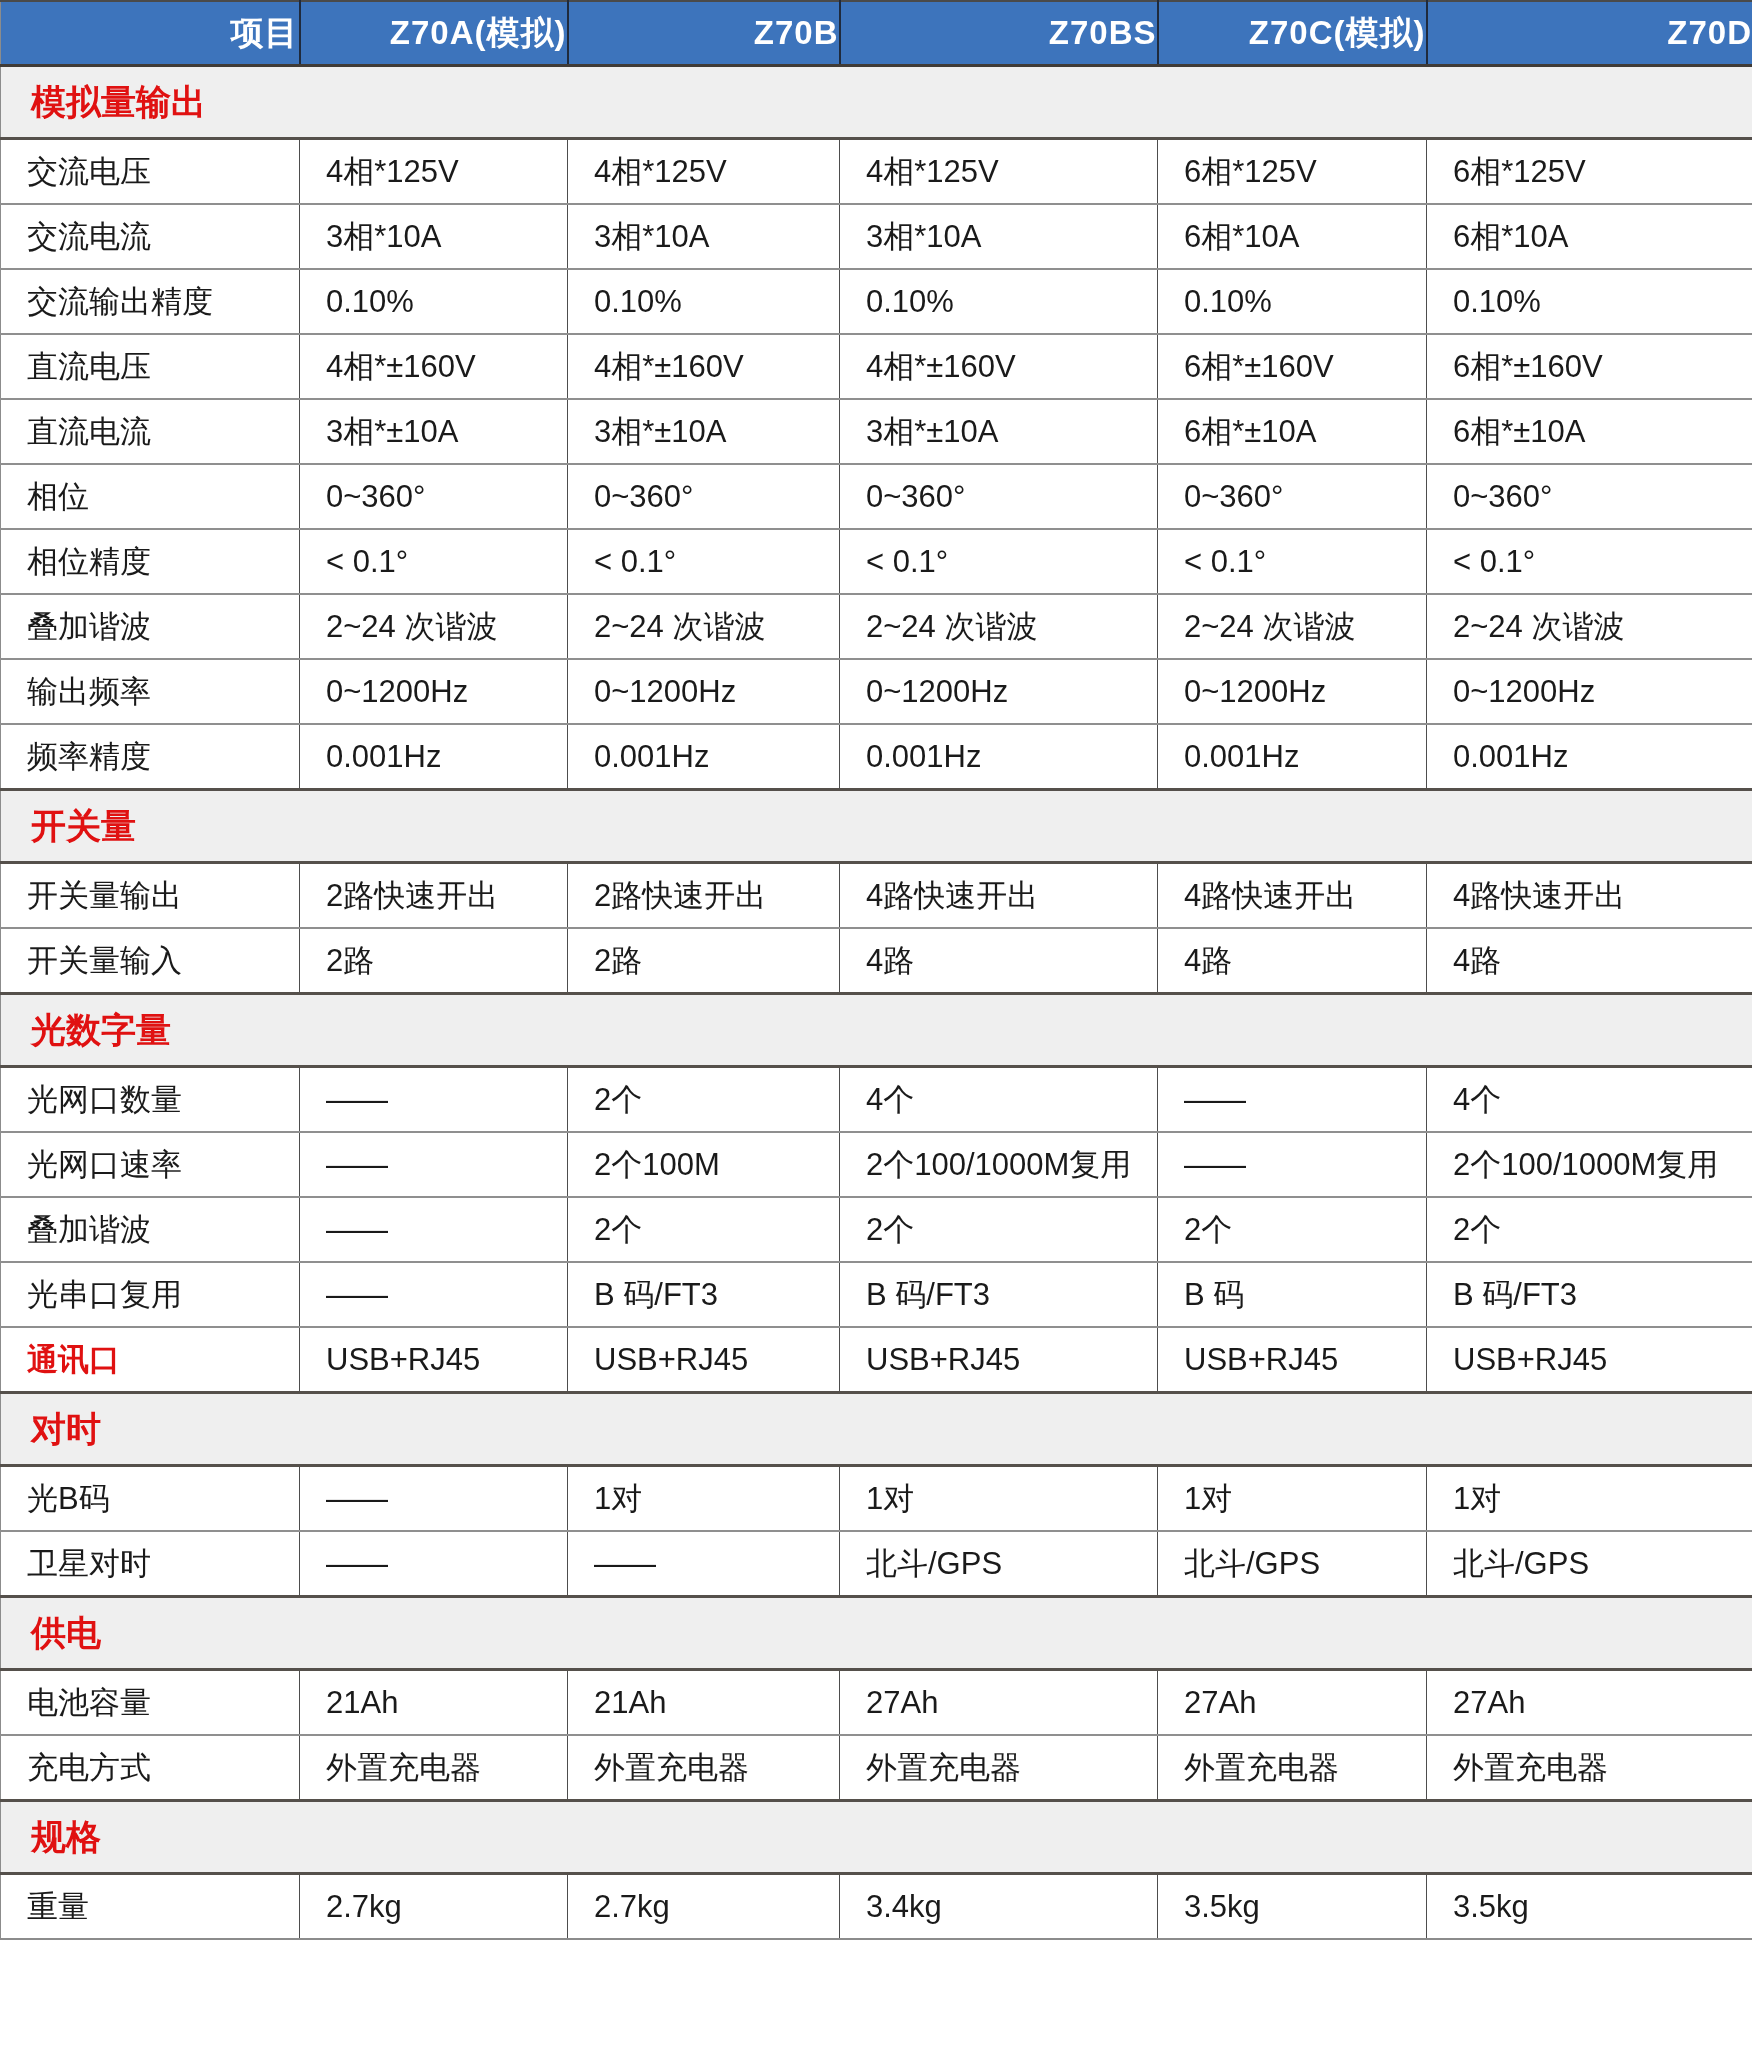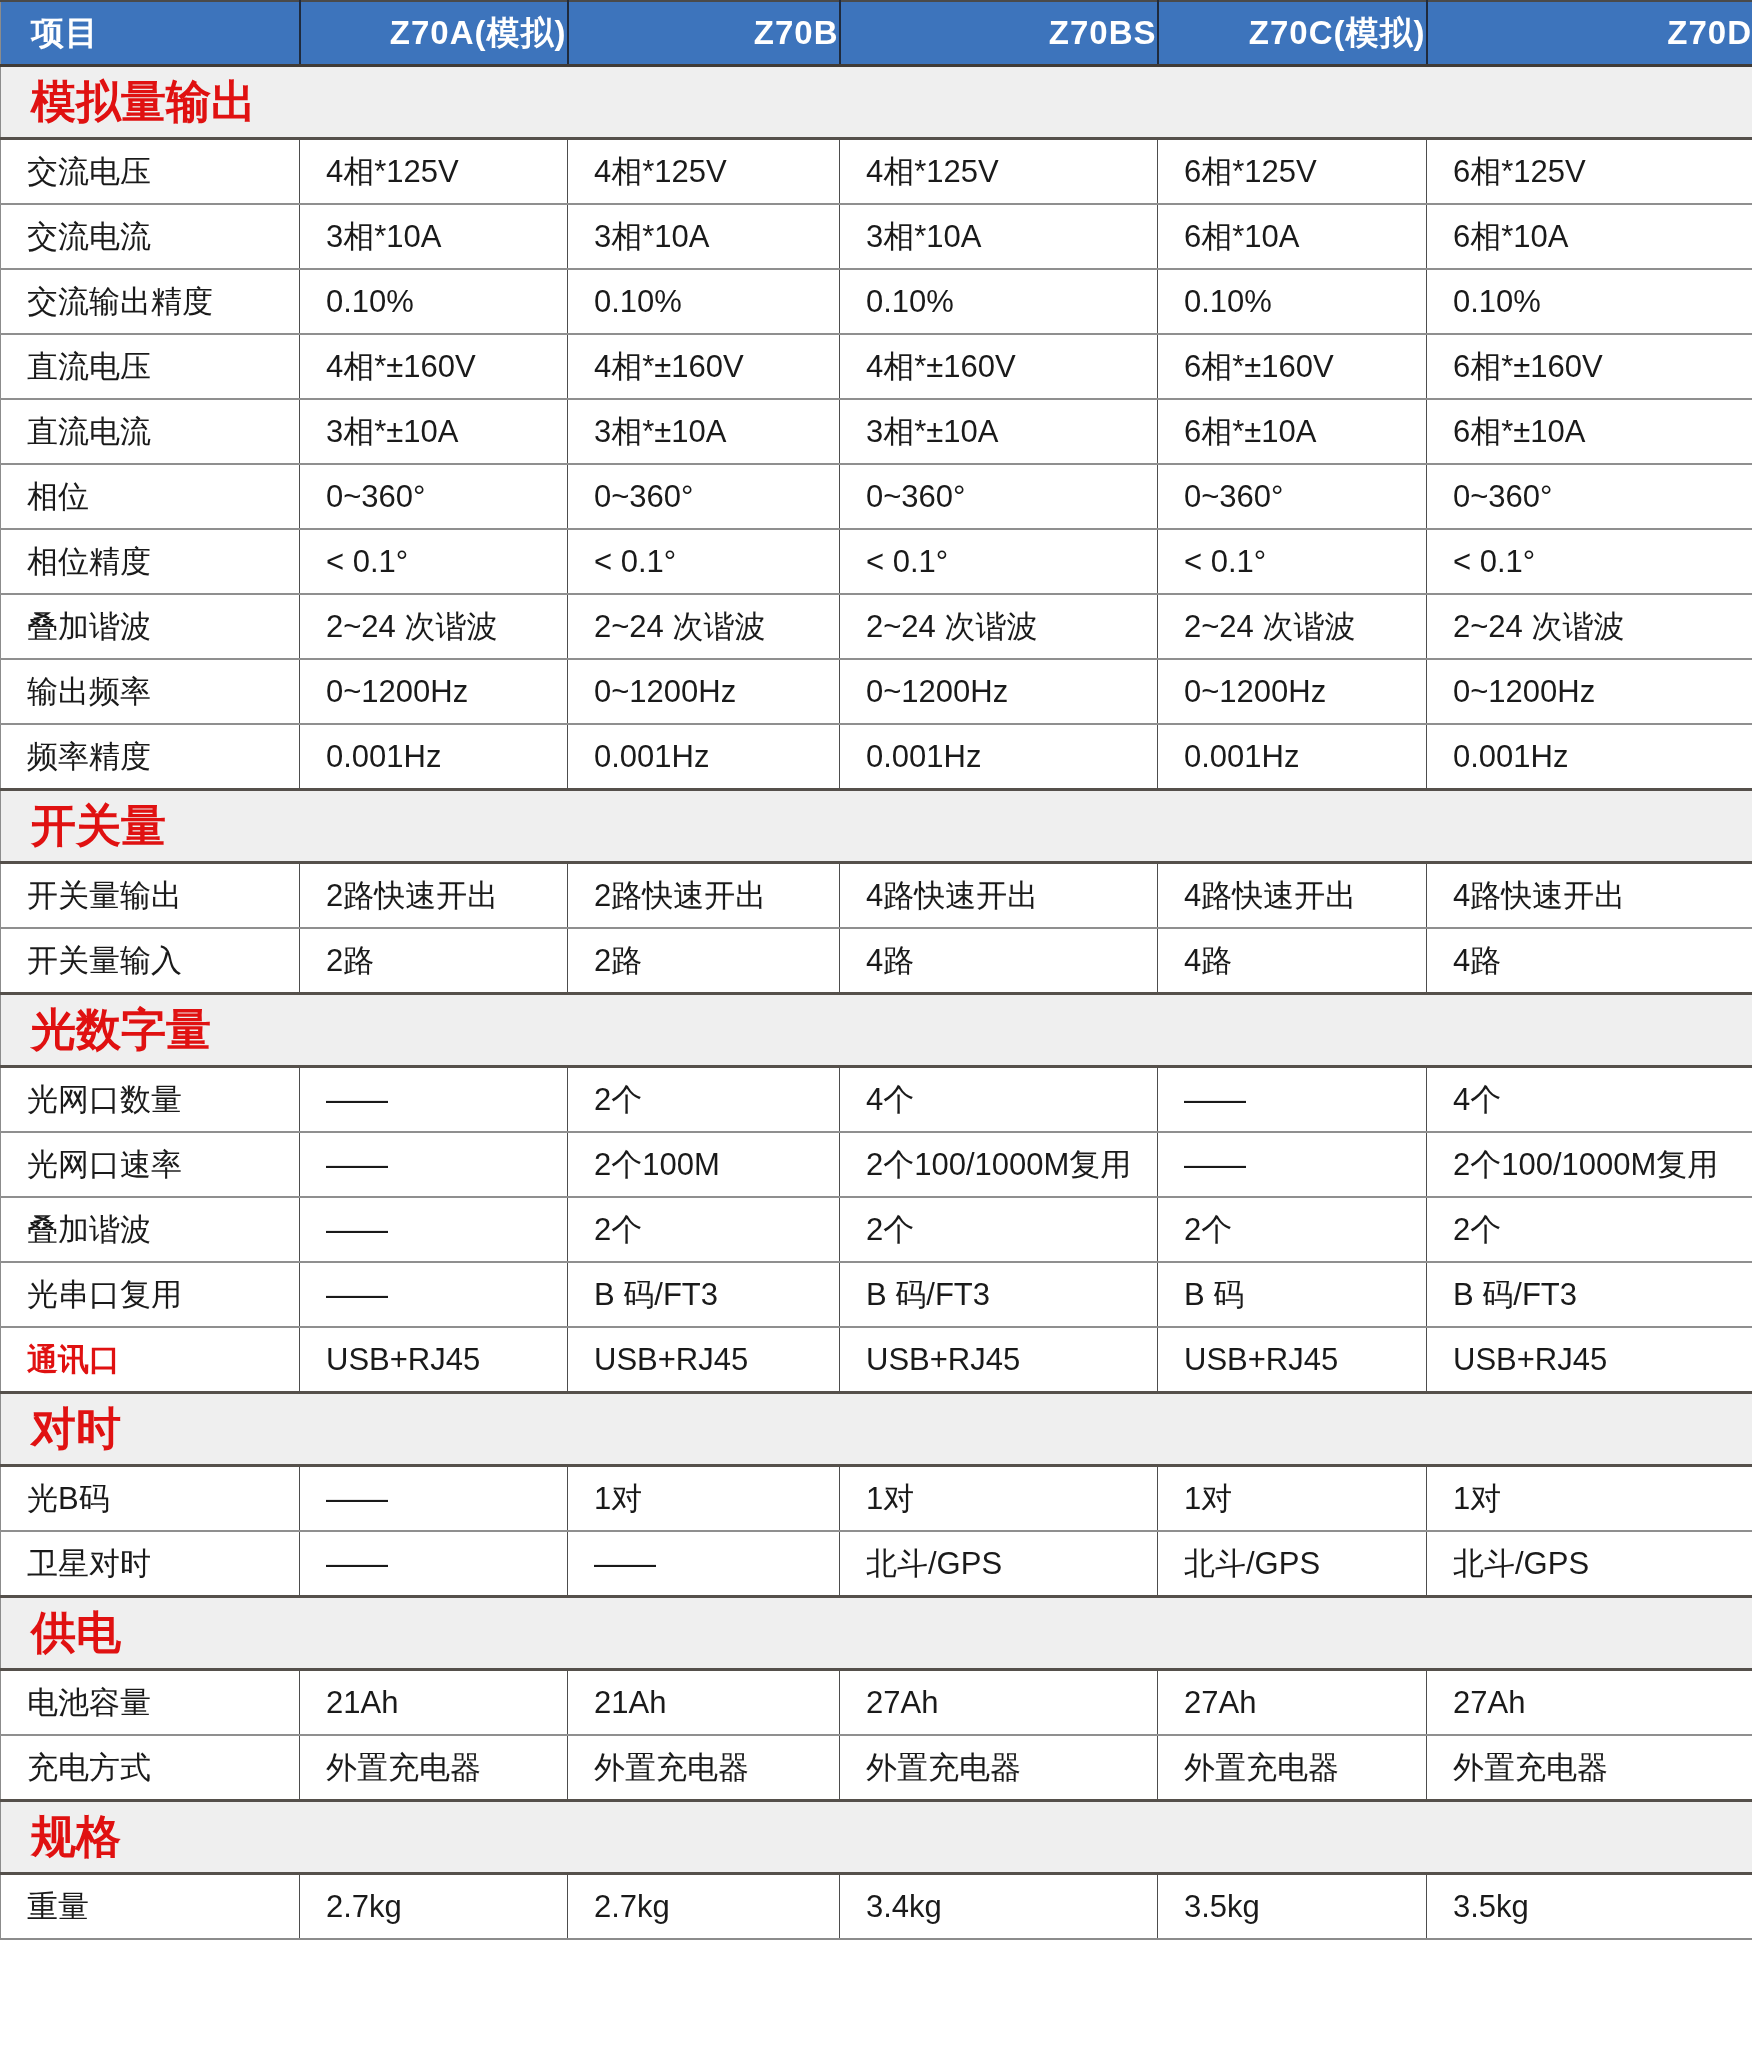--- a/index.html
+++ b/index.html
@@ -32,21 +32,21 @@
     font-size:33px;
     font-weight:bold;
     height:62px;
     text-align:right;
     border-left:2px solid #1F2A3C;
     border-bottom:3px solid #403B37;
     padding:0;
     letter-spacing:1px;
   }
   th.first{
-    text-align:left;
+    text-align:right;
     padding-left:30px;
     border-left:none;
   }
   td{
     color:var(--body-text);
     font-size:31px;
     height:63px;
     padding:0 8px 0 26px;
     vertical-align:middle;
     border-left:1px solid #4D4D4D;
@@ -59,21 +59,21 @@
   }
   td.red-label{
     color:var(--section-text);
     font-weight:bold;
     border-radius:22px;
   }
   tr.section td{
     background:var(--section-bg);
     color:var(--section-text);
     font-weight:bold;
-    font-size:45px;
+    font-size:35px;
     height:70px;
     border-top:3px solid #55504B;
     border-bottom:3px solid #55504B;
     border-left:none;
     padding-left:30px;
   }
 </style>
 </head>
 <body>
 

